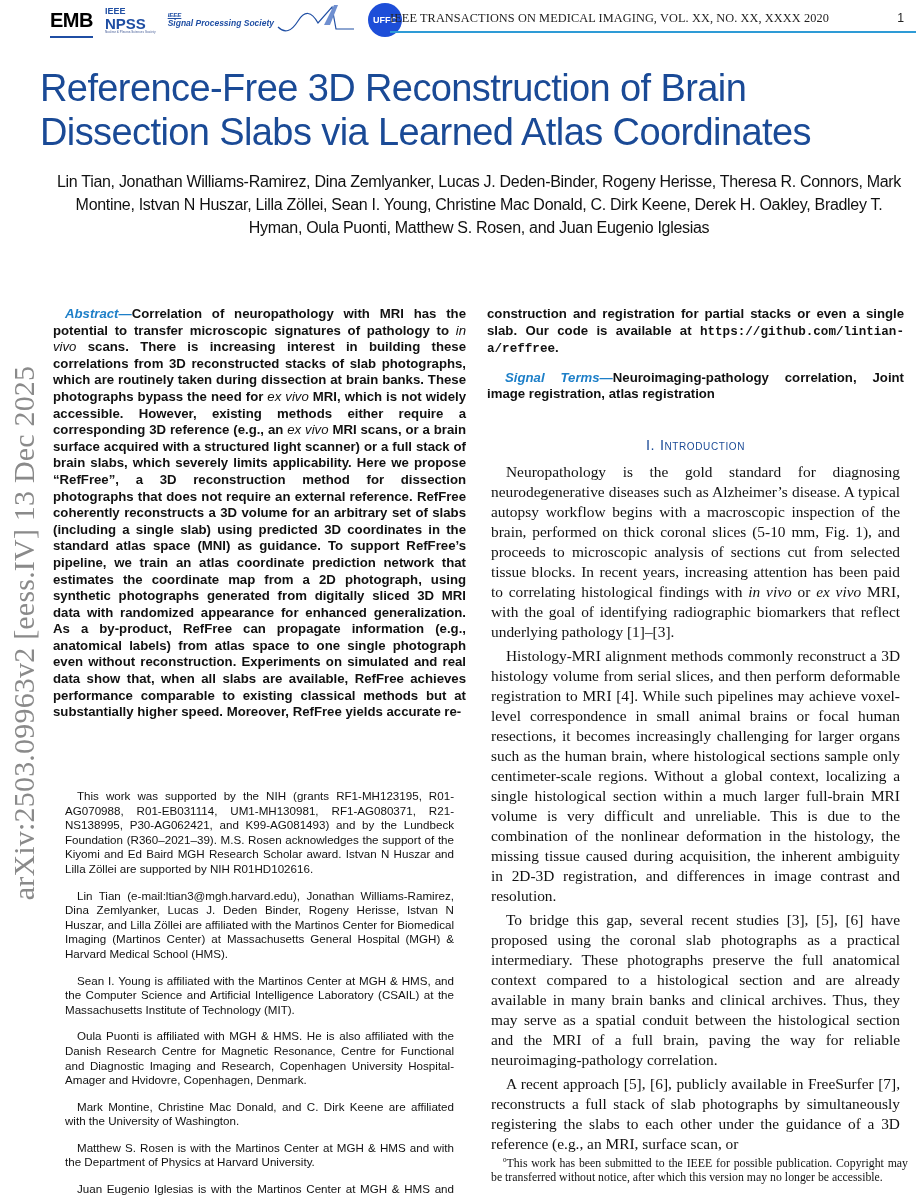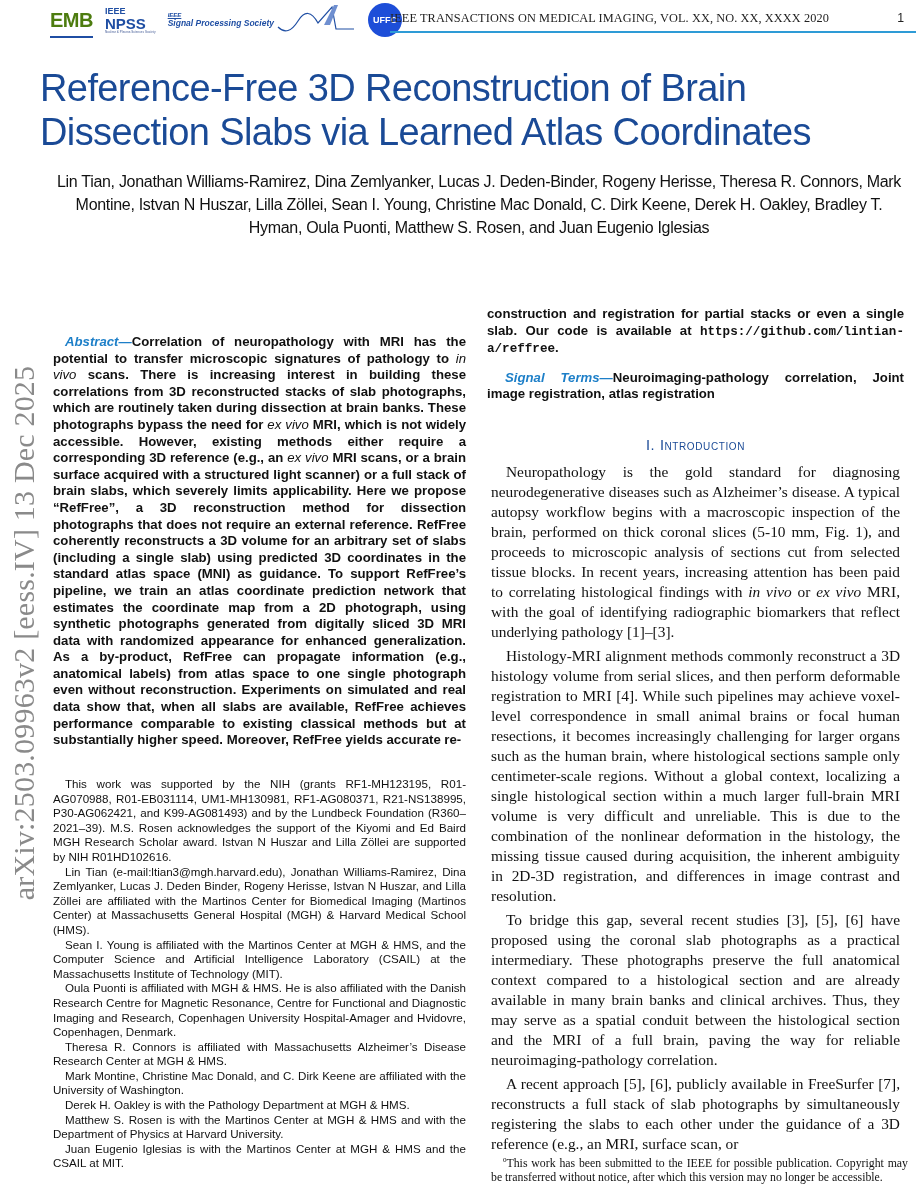--- a/index.html
+++ b/index.html
@@ -2,21 +2,21 @@
 <html><head>
 <meta charset="utf-8">
 <style>
   html, body { margin: 0; padding: 0; background: #ffffff; }
   body { width: 916px; height: 1200px; position: relative; overflow: hidden; color: #111; }
   .page { position: absolute; left: 0; top: 0; width: 916px; height: 1200px; }
 
   
   .header { position: absolute; top: 0; left: 0; width: 916px; height: 40px; }
   .logos { position: absolute; left: 50px; top: 2px; height: 36px; display: flex; align-items: center; gap: 12px; }
-  .logo-emb { font-family: "Liberation Sans", sans-serif; font-weight: 700; font-size: 20px; color: #4d7c0f; letter-spacing: -0.5px; position: relative; }
+  .logo-emb { font-family: "Liberation Sans", sans-serif; font-weight: 700; font-size: 20px; color: #000000; letter-spacing: -0.5px; position: relative; }
   .logo-emb .bar { position: absolute; left: 0; right: 0; bottom: -6px; height: 2px; background: #1f4ea3; }
   .logo-npss { font-family: "Liberation Sans", sans-serif; font-weight: 700; color: #1f4ea3; line-height: 1; }
   .logo-npss .top { font-size: 9px; }
   .logo-npss .main { font-size: 15px; }
   .logo-npss .sub { font-size: 3px; color: #7a8bb5; }
   .logo-sps { display: flex; align-items: center; color: #1f4ea3; font-family: "Liberation Sans", sans-serif; font-style: italic; font-weight: 700; font-size: 8.5px; }
   .logo-sps svg { margin-left: 2px; }
   .logo-uffc { width: 34px; height: 34px; border-radius: 50%; background: #1d4ed8; color: #fff; display: flex; align-items: center; justify-content: center; font-family: "Liberation Sans", sans-serif; font-weight: 700; font-size: 9px; }
   .journal-line { position: absolute; left: 390px; top: 11px; width: 514px; font-family: Liberation Serif, serif; font-size: 12.3px; color: #222; letter-spacing: 0.1px; }
   .page-num { position: absolute; right: 12px; top: 11px; font-family: "Liberation Sans", sans-serif; font-size: 12.3px; color: #222; }
@@ -33,21 +33,21 @@
   
   .col-left { position: absolute; left: 53px; top: 306px; width: 413px; }
   .col-right { position: absolute; left: 487px; top: 306px; width: 417px; }
 
   .abstract { font-family: "Liberation Sans", sans-serif; font-weight: 700; font-size: 13.2px; line-height: 16.6px; text-align: justify; color: #111; }
   .abstract .label, .index .label { color: #1d7fc8; font-style: italic; font-weight: 700; }
   .abstract .it { font-style: italic; font-weight: 400; }
   .mono { font-family: "Liberation Mono", monospace; font-weight: 700; font-size: 12.6px; }
 
   .footnotes { position: absolute; left: 53px; top: 777px; width: 413px; font-family: "Liberation Sans", sans-serif; font-size: 11.6px; line-height: 14.6px; text-align: justify; color: #111; }
-  .footnotes p { margin: 0; text-indent: 12px; }
+  .footnotes p { margin: 12px; text-indent: 12px; }
 
   .index { margin-top: 12px; font-family: "Liberation Sans", sans-serif; font-weight: 700; font-size: 13.2px; line-height: 16.6px; text-align: justify; text-indent: 18px; }
   .section-head { margin-top: 34px; text-align: center; font-family: "Liberation Sans", sans-serif; font-size: 14.5px; color: #1a4a96; letter-spacing: 0.6px; font-variant: small-caps; }
   .body-text { margin-top: 9px; font-family: "Liberation Serif", serif; font-size: 15.4px; line-height: 20px; text-align: justify; color: #111; }
   .body-text p { margin: 4px; text-indent: 15px; }
   .body-text .it { font-style: italic; }
 
   .pub-note { position: absolute; left: 491px; top: 1153px; width: 417px; font-family: "Liberation Serif", serif; font-size: 11.8px; line-height: 14.5px; text-align: justify; color: #111; text-indent: 12px; }
   .pub-note sup { font-size: 7px; }
 </style>
@@ -88,33 +88,31 @@
 
   <div class="title">Reference-Free 3D Reconstruction of Brain Dissection Slabs via Learned Atlas Coordinates</div>
 
   <div class="authors">Lin Tian, Jonathan Williams-Ramirez, Dina Zemlyanker, Lucas J. Deden-Binder, Rogeny Herisse, Theresa R. Connors, Mark Montine, Istvan N Huszar, Lilla Zöllei, Sean I. Young, Christine Mac Donald, C. Dirk Keene, Derek H. Oakley, Bradley T. Hyman, Oula Puonti, Matthew S. Rosen, and Juan Eugenio Iglesias</div>
 
   <div class="arxiv">
     <span>arXiv:2503.09963v2  [eess.IV]  13 Dec 2025</span>
   </div>
 
   <div class="col-left">
-    <div class="abstract ind" style="padding-left:0;text-indent:12px;margin-top:28px;">
+    <div class="abstract ind" style="padding-left:0;text-indent:12px;">
       <span class="label">Abstract—</span><span>Correlation of neuropathology with MRI has the potential to transfer microscopic signatures of pathology to </span><span class="it">in vivo</span><span> scans. There is increasing interest in building these correlations from 3D reconstructed stacks of slab photographs, which are routinely taken during dissection at brain banks. These photographs bypass the need for </span><span class="it">ex vivo</span><span> MRI, which is not widely accessible. However, existing methods either require a corresponding 3D reference (e.g., an </span><span class="it">ex vivo</span><span> MRI scans, or a brain surface acquired with a structured light scanner) or a full stack of brain slabs, which severely limits applicability. Here we propose “RefFree”, a 3D reconstruction method for dissection photographs that does not require an external reference. RefFree coherently reconstructs a 3D volume for an arbitrary set of slabs (including a single slab) using predicted 3D coordinates in the standard atlas space (MNI) as guidance. To support RefFree’s pipeline, we train an atlas coordinate prediction network that estimates the coordinate map from a 2D photograph, using synthetic photographs generated from digitally sliced 3D MRI data with randomized appearance for enhanced generalization. As a by-product, RefFree can propagate information (e.g., anatomical labels) from atlas space to one single photograph even without reconstruction. Experiments on simulated and real data show that, when all slabs are available, RefFree achieves performance comparable to existing classical methods but at substantially higher speed. Moreover, RefFree yields accurate re</span>-
     </div>
   </div>
 
   <div class="footnotes">
     <p>This work was supported by the NIH (grants RF1-MH123195, R01-AG070988, R01-EB031114, UM1-MH130981, RF1-AG080371, R21-NS138995, P30-AG062421, and K99-AG081493) and by the Lundbeck Foundation (R360–2021–39). M.S. Rosen acknowledges the support of the Kiyomi and Ed Baird MGH Research Scholar award. Istvan N Huszar and Lilla Zöllei are supported by NIH R01HD102616.</p>
     <p>Lin Tian (e-mail:ltian3@mgh.harvard.edu), Jonathan Williams-Ramirez, Dina Zemlyanker, Lucas J. Deden Binder, Rogeny Herisse, Istvan N Huszar, and Lilla Zöllei are affiliated with the Martinos Center for Biomedical Imaging (Martinos Center) at Massachusetts General Hospital (MGH) &amp; Harvard Medical School (HMS).</p>
     <p>Sean I. Young is affiliated with the Martinos Center at MGH &amp; HMS, and the Computer Science and Artificial Intelligence Laboratory (CSAIL) at the Massachusetts Institute of Technology (MIT).</p>
     <p>Oula Puonti is affiliated with MGH &amp; HMS. He is also affiliated with the Danish Research Centre for Magnetic Resonance, Centre for Functional and Diagnostic Imaging and Research, Copenhagen University Hospital-Amager and Hvidovre, Copenhagen, Denmark.</p>
-    <p>Theresa R. Connors is affiliated with Massachusetts Alzheimer’s Disease Research Center at MGH &amp; HMS.</p>
     <p>Mark Montine, Christine Mac Donald, and C. Dirk Keene are affiliated with the University of Washington.</p>
-    <p>Derek H. Oakley is with the Pathology Department at MGH &amp; HMS.</p>
     <p>Matthew S. Rosen is with the Martinos Center at MGH &amp; HMS and with the Department of Physics at Harvard University.</p>
     <p>Juan Eugenio Iglesias is with the Martinos Center at MGH &amp; HMS and the CSAIL at MIT.</p>
   </div>
 
   <div class="col-right">
     <div class="abstract">
       <span>construction and registration for partial stacks or even a single slab. Our code is available at </span><a class="mono" style="color:#111;text-decoration:none;">https://github.com/lintian-a/reffree</a><span>.</span>
     </div>
 
     <div class="index">

